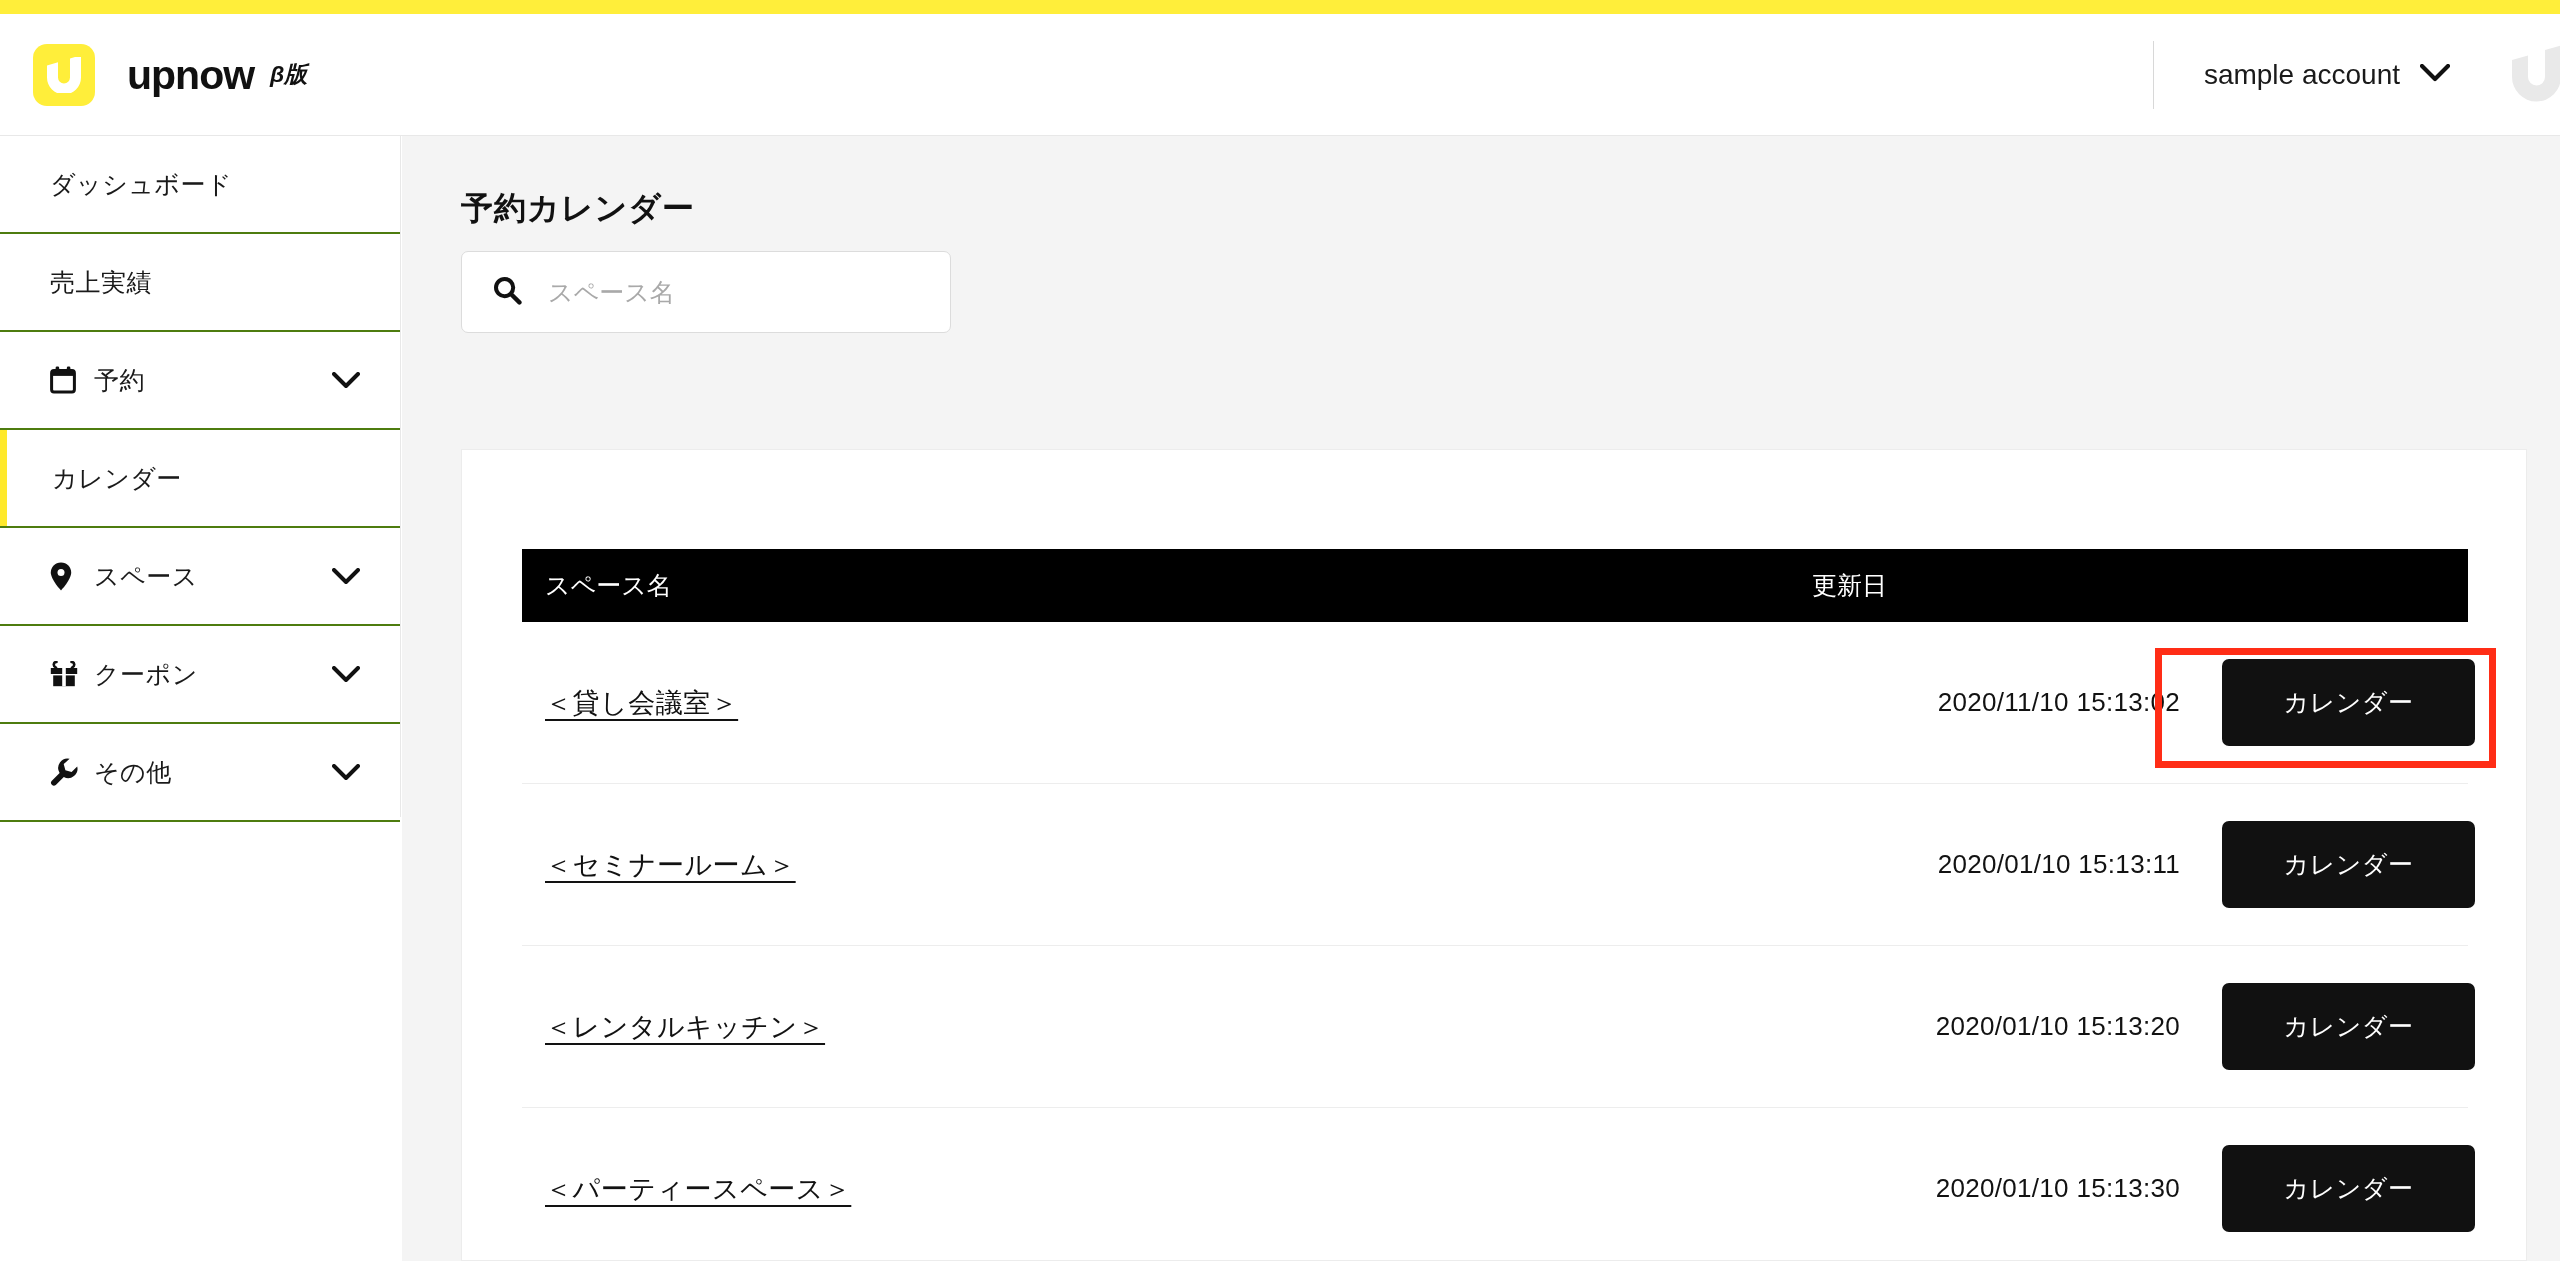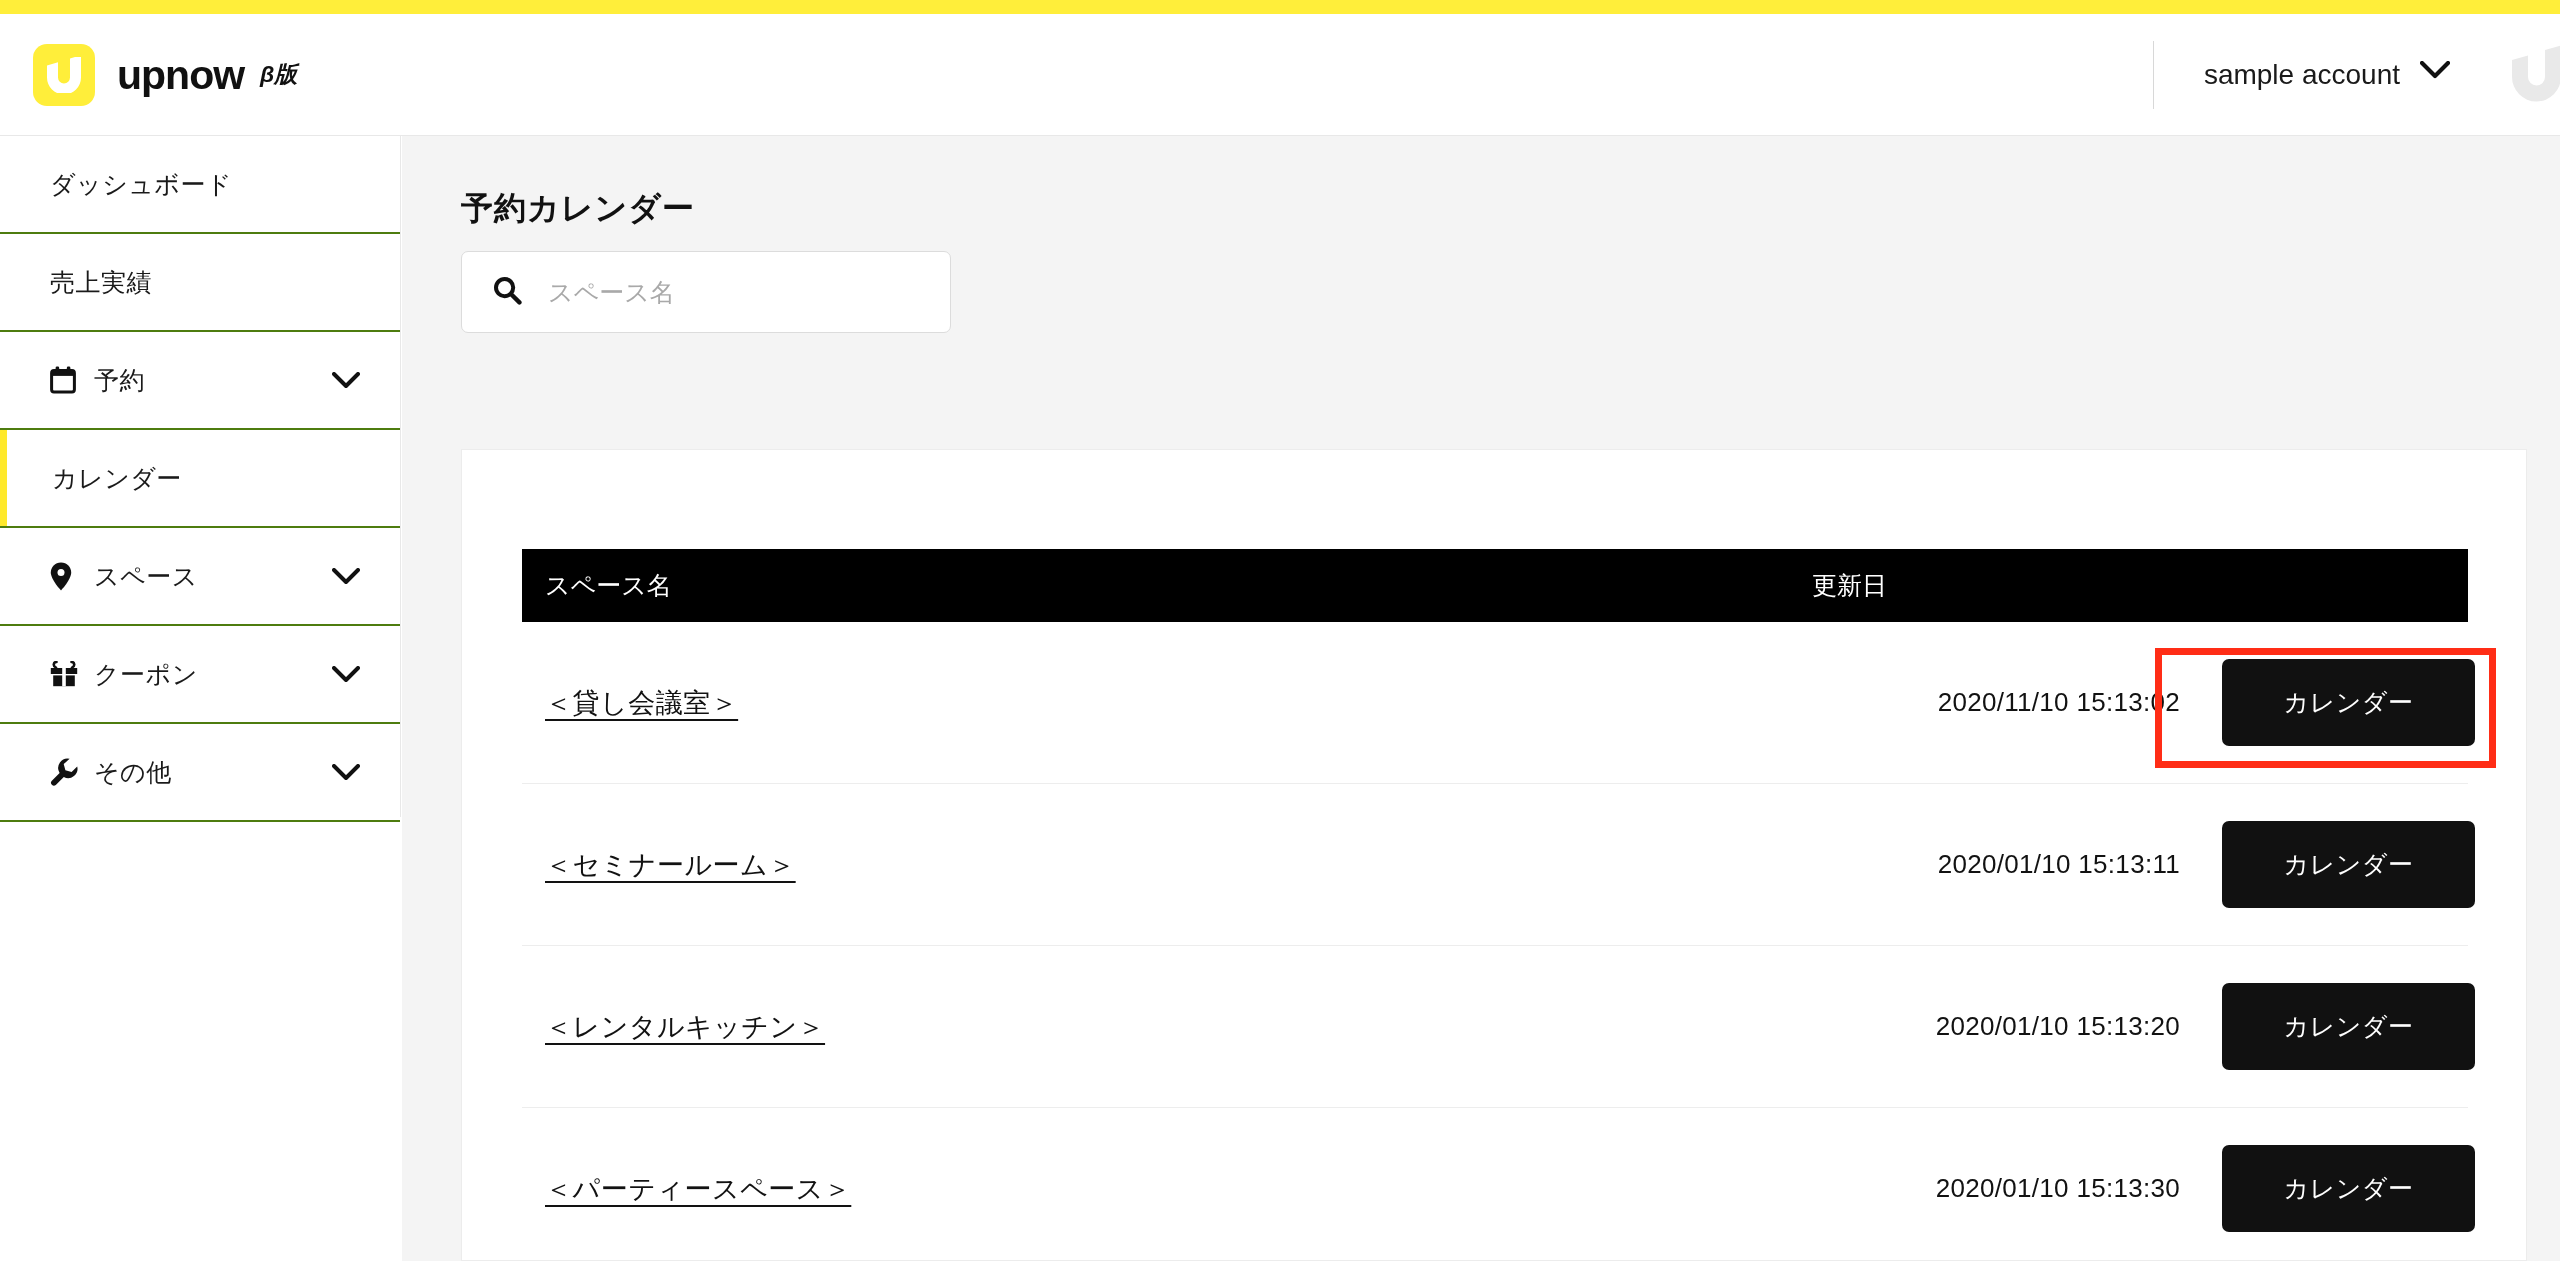--- a/index.html
+++ b/index.html
@@ -35,21 +35,21 @@
   }
   .brand-mark {
     width: 62px; height: 62px;
     background: #FFEE3A;
     border-radius: 14px;
     position: relative;
     flex: 0 0 auto;
   }
   .brand-mark svg { position: absolute; left: 14px; top: 13px; }
   .brand-word {
-    margin-left: 22px;
+    margin-left: 32px;
     font-size: 41px;
     font-weight: 700;
     letter-spacing: -1px;
     color: #111111;
     line-height: 1;
   }
   .brand-beta {
     margin-left: 16px;
     font-size: 23px;
     font-weight: 600;
@@ -66,21 +66,21 @@
     display: flex;
     align-items: center;
   }
   .header-divider {
     width: 1px; height: 68px;
     background: #d8d8d8;
     margin-right: 50px;
   }
   .account-btn {
     display: flex;
-    align-items: flex-start;
+    align-items: center;
     gap: 20px;
     cursor: pointer;
   }
   .account-name {
     font-size: 28px;
     color: #1a1a1a;
     line-height: 1;
   }
   .chev-hdr { display: block; }
   .avatar-mark {

